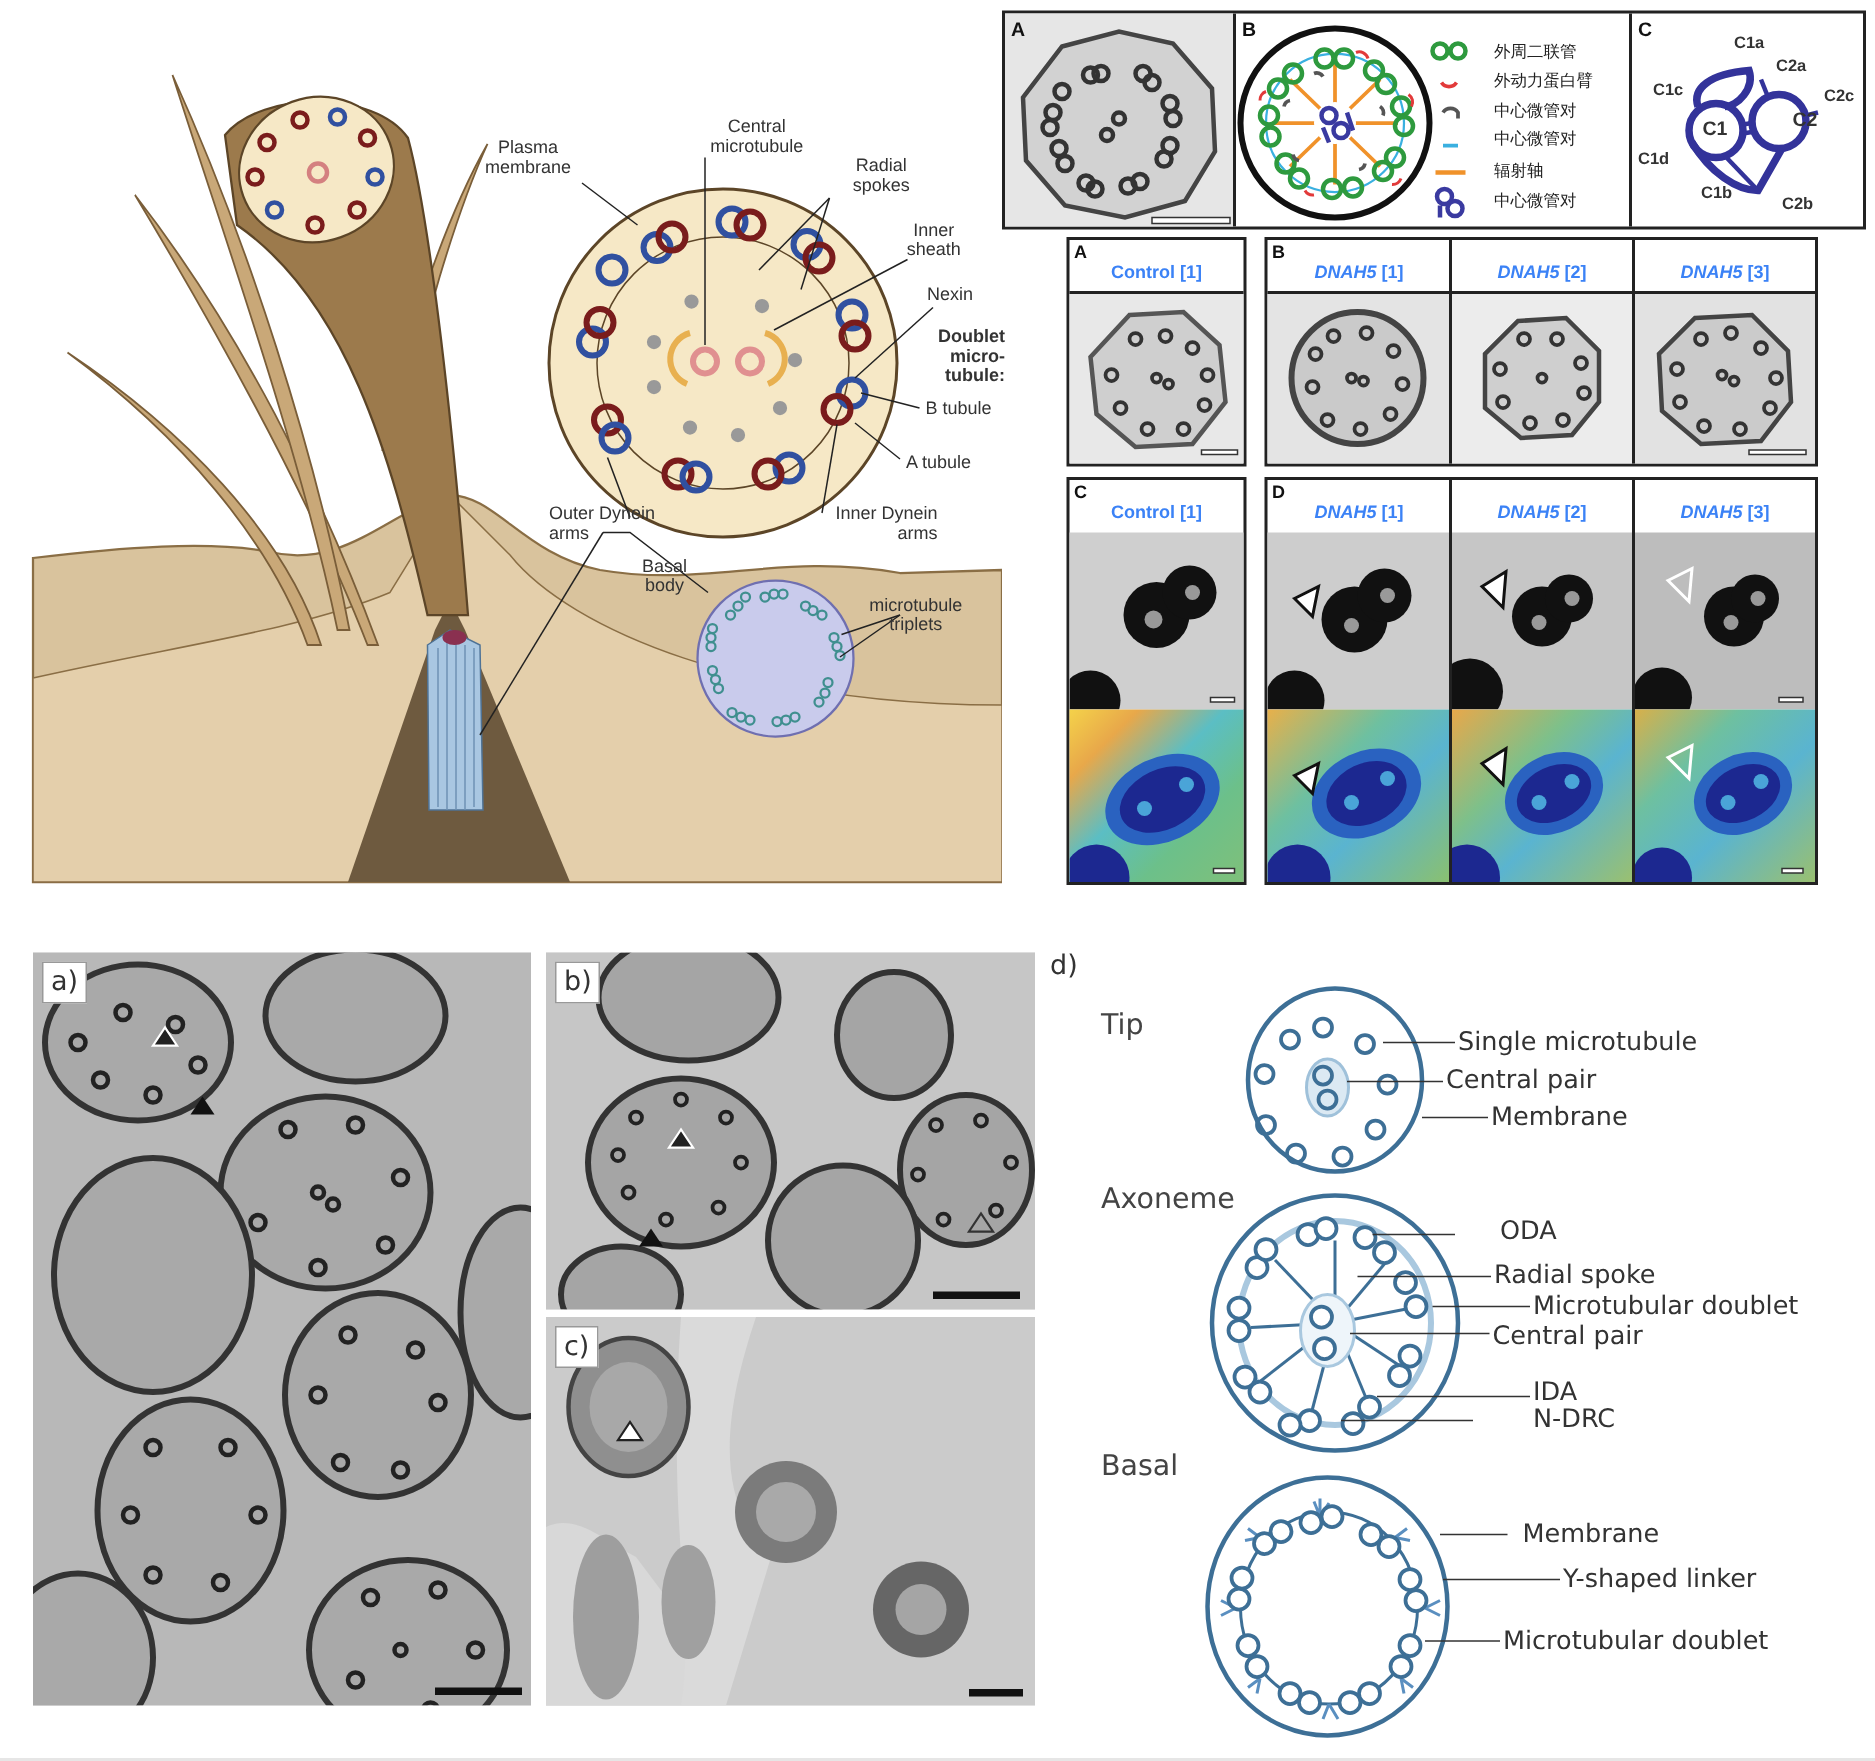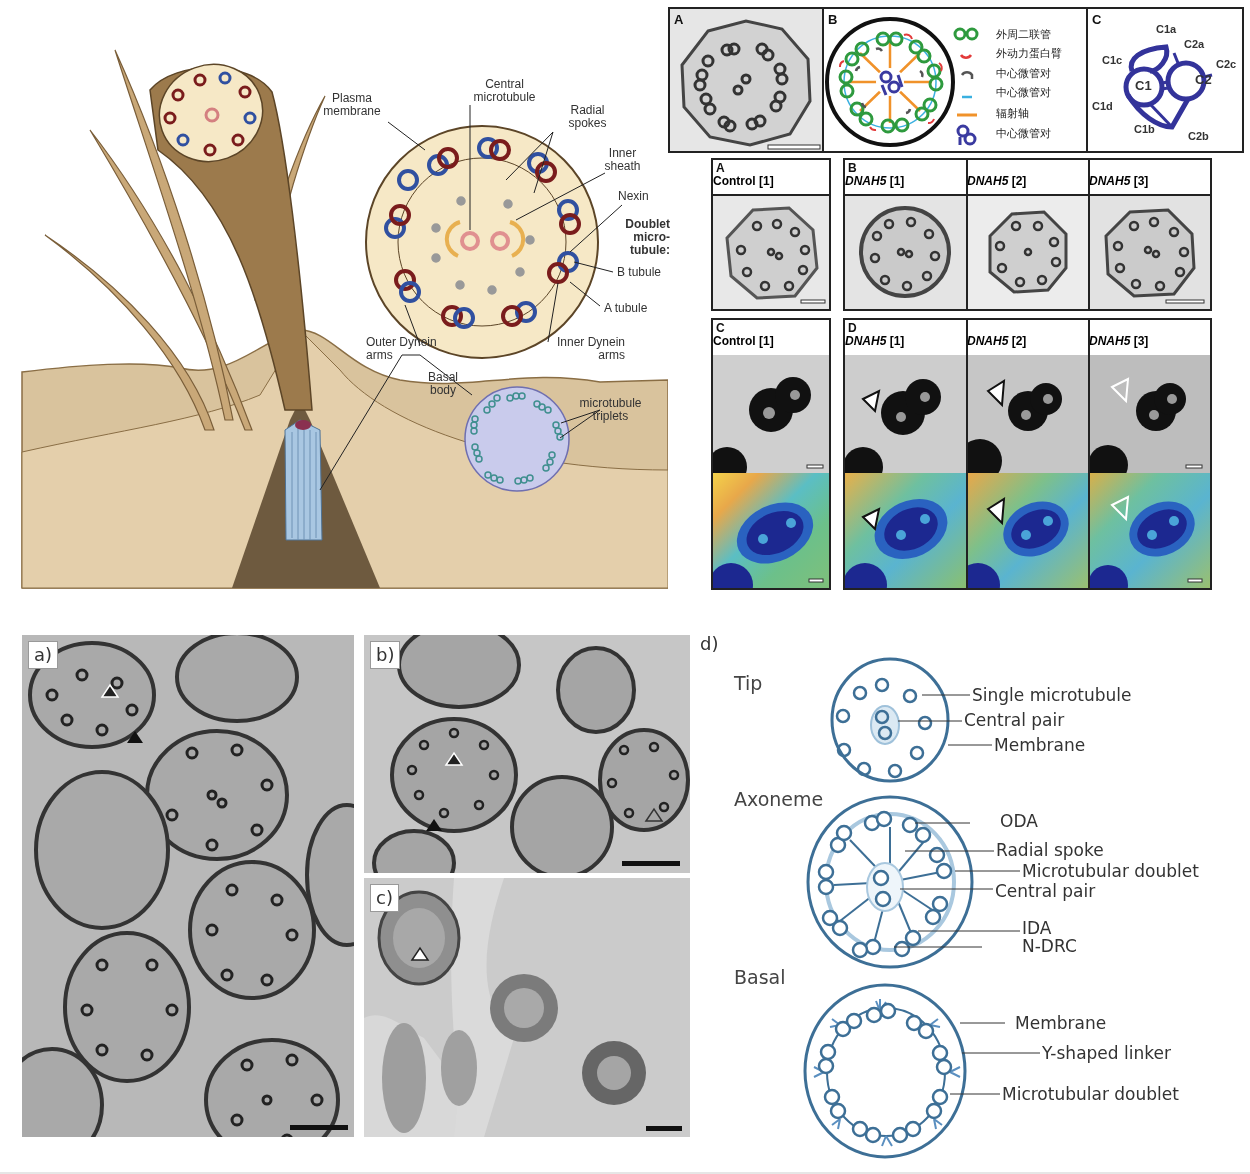--- a/index.html
+++ b/index.html
@@ -3,21 +3,21 @@
 <meta charset="utf-8">
 <style>
   html,body{margin:0;padding:0;background:#fff;}
   body{width:1250px;height:1174px;position:relative;overflow:hidden;font-family:"DejaVu Sans",sans-serif;color:#222;}
   .abs{position:absolute;}
   .lbl{position:absolute;font-family:"Liberation Sans",sans-serif;font-size:12px;color:#333;line-height:13px;}
   .lbl.c{text-align:center;}
   .lbl.b{font-weight:bold;}
   .panelbox{position:absolute;border:2px solid #222;background:#fff;box-sizing:border-box;}
   .tag{position:absolute;font-family:"Liberation Sans",sans-serif;font-weight:bold;font-size:13px;color:#111;}
-  .hdr{position:absolute;font-family:"Liberation Sans",sans-serif;font-weight:bold;font-size:13px;color:#000000;}
+  .hdr{position:absolute;font-family:"Liberation Sans",sans-serif;font-weight:bold;font-size:13px;color:#3b82f6;text-align:center;}
   .hdr i{font-style:italic;}
   .em{position:absolute;background:#d9d9d9;overflow:hidden;}
   .lettertag{position:absolute;background:#fff;border:1px solid #999;font-family:"DejaVu Sans",sans-serif;font-size:18px;color:#333;padding:0 5px;line-height:26px;}
   .dl{position:absolute;font-family:"DejaVu Sans",sans-serif;font-size:17px;color:#333;white-space:nowrap;}
   .sect{position:absolute;font-family:"DejaVu Sans",sans-serif;font-size:19px;color:#444;}
   .cn{position:absolute;font-size:11px;color:#222;white-space:nowrap;}
 </style>
 </head>
 <body>
 

